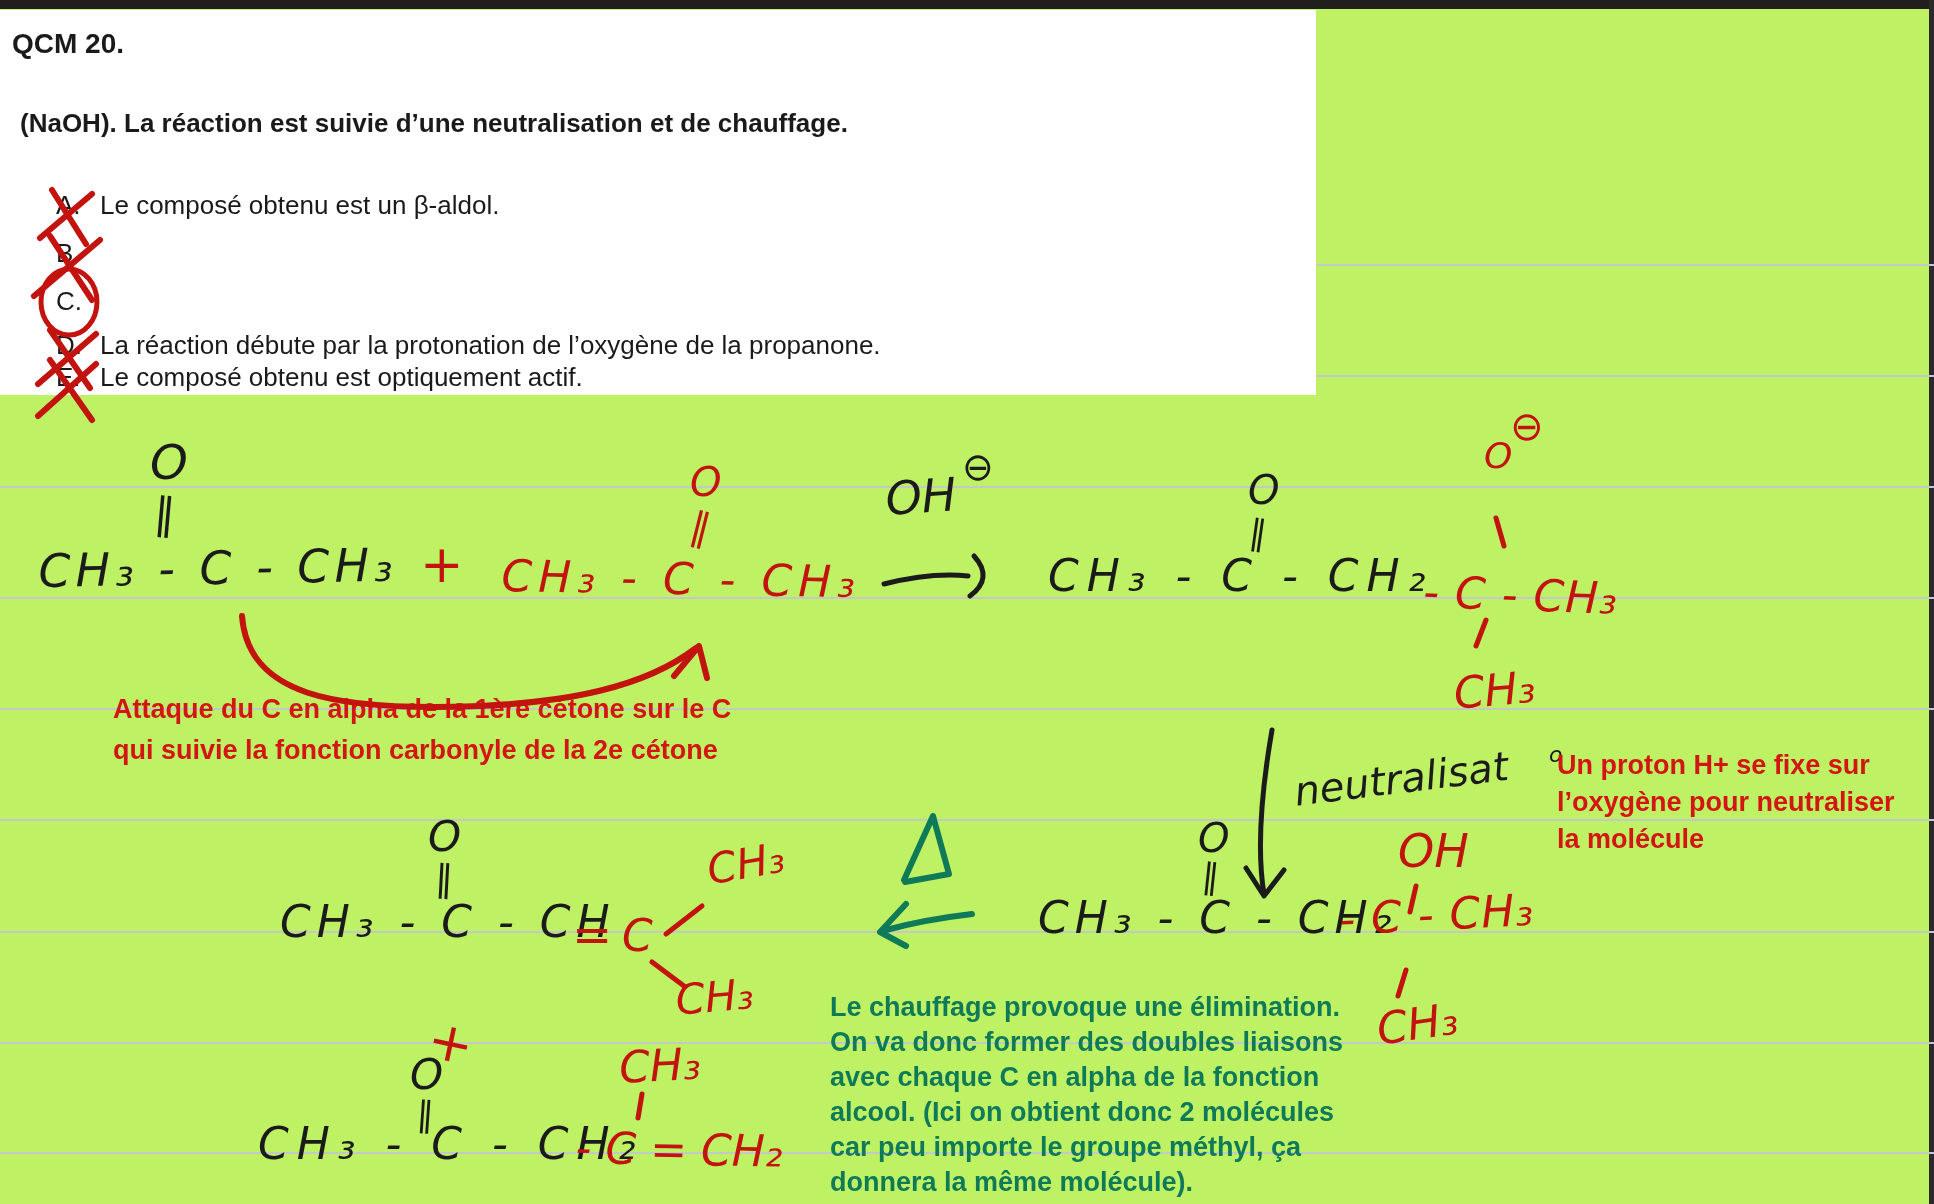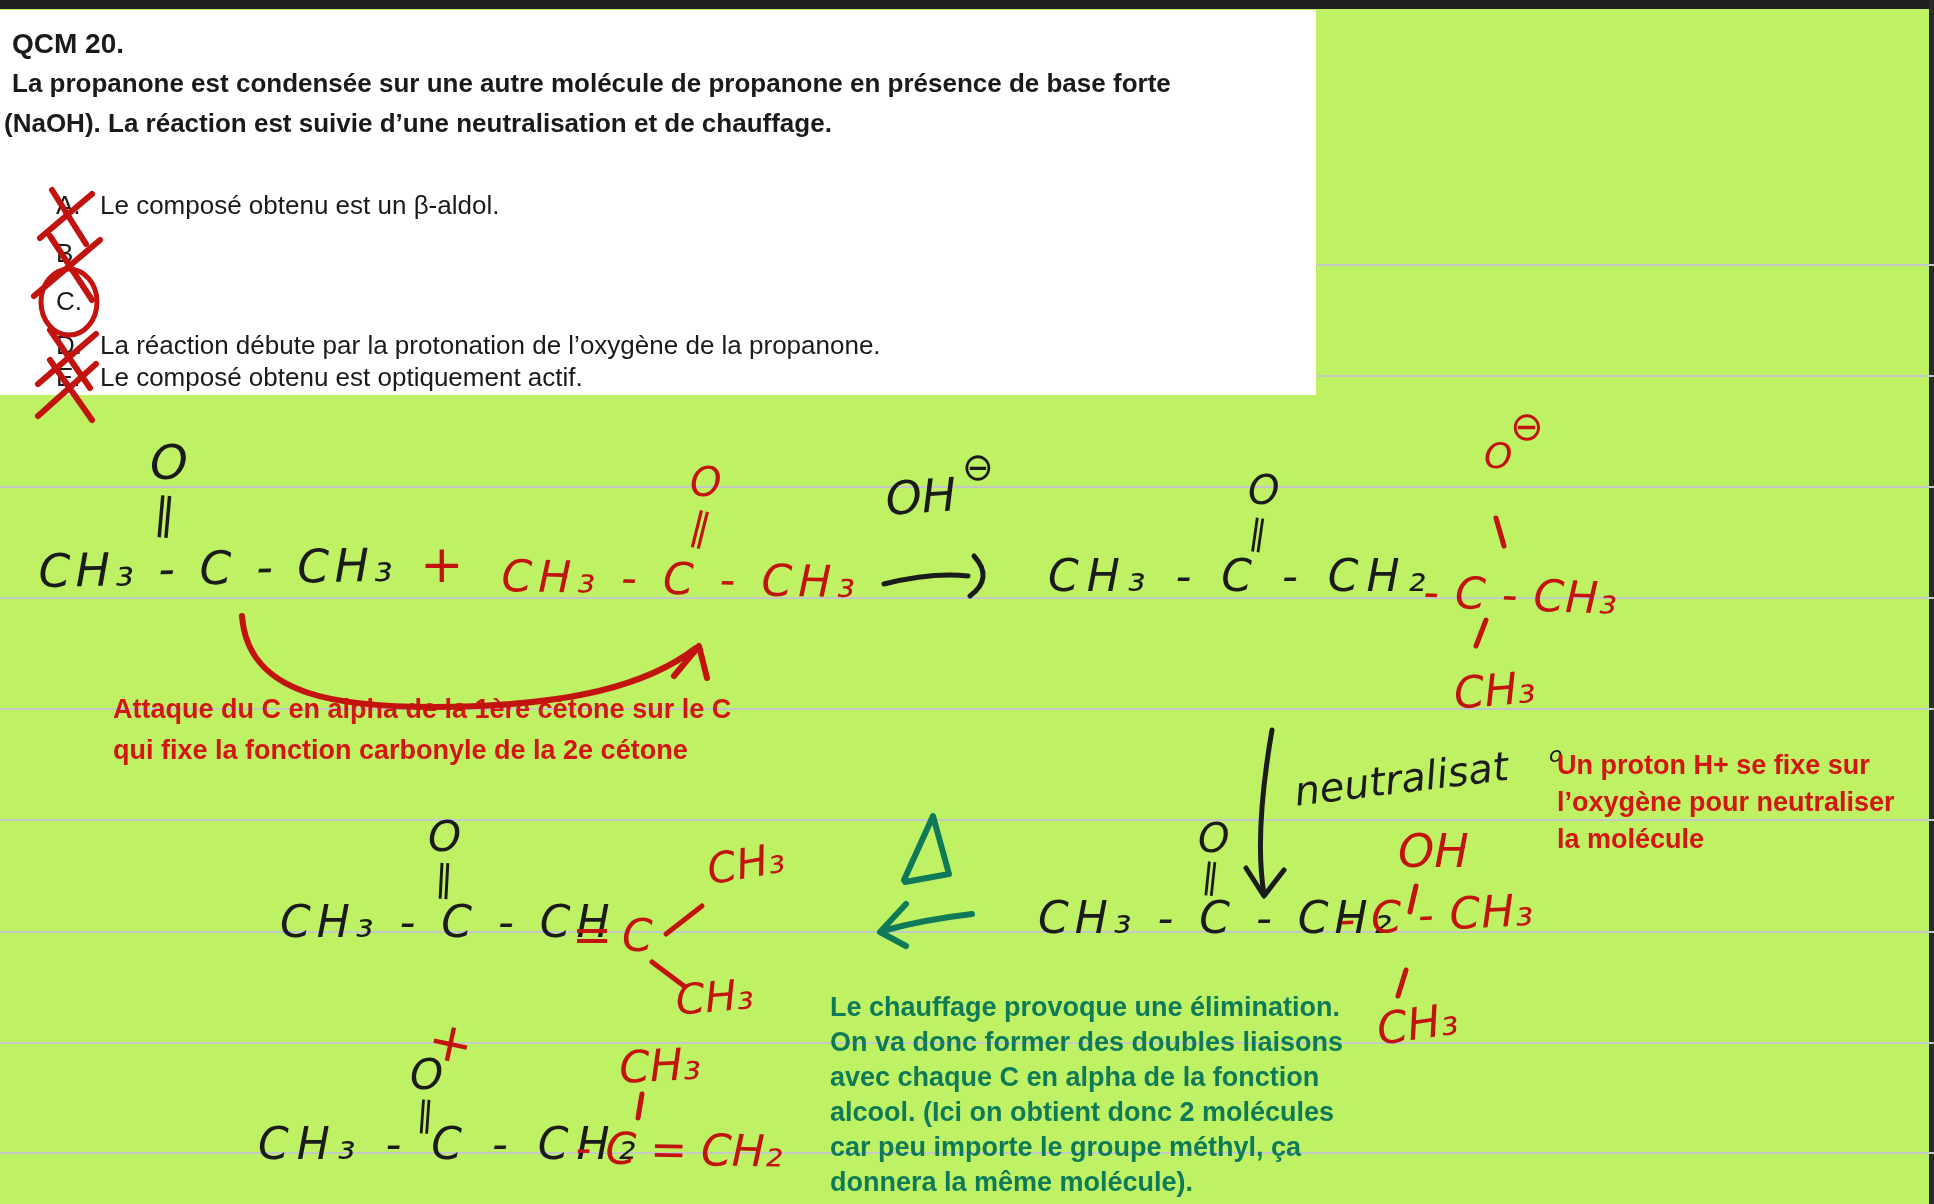--- a/index.html
+++ b/index.html
@@ -11,21 +11,21 @@
   .topbar{position:absolute;left:0;top:0;width:1934px;height:9px;background:#201f1d;}
   .rightbar{position:absolute;right:0;top:0;width:5px;height:1204px;background:#2b2a28;}
   .rule{position:absolute;left:0;width:1934px;height:2px;background:#c5c8c9;}
   
   .qcm{
     position:absolute;left:0;top:10px;width:1316px;height:385px;background:#ffffff;
     color:#1a1a1a;
   }
   .qcm-title{position:absolute;left:12px;top:18px;font-size:28px;font-weight:700;}
   .qcm-intro1{position:absolute;left:12px;top:58px;font-size:26px;font-weight:700;white-space:nowrap;}
-  .qcm-intro2{position:absolute;left:4px;top:98px;font-size:26px;font-weight:700;white-space:nowrap;}
+  .qcm-intro2{position:absolute;left:20px;top:98px;font-size:26px;font-weight:700;white-space:nowrap;}
   .opt{position:absolute;left:0;width:1316px;height:32px;font-size:26px;white-space:nowrap;}
   .opt .letter{position:absolute;left:56px;}
   .opt .otext{position:absolute;left:100px;}
   
   .hw{position:absolute;white-space:nowrap;line-height:1;
       font-family:"DejaVu Sans",sans-serif;font-style:italic;transform-origin:left top;}
   .pr{position:absolute;white-space:nowrap;line-height:1;
       font-family:"Liberation Sans",sans-serif;font-weight:700;transform-origin:left top;}
   #ink{position:absolute;left:0;top:0;pointer-events:none;}
 </style>
@@ -42,21 +42,20 @@
       <div class="rule" style="top: 597px;"></div>
       <div class="rule" style="top: 708px;"></div>
       <div class="rule" style="top: 819px;"></div>
       <div class="rule" style="top: 931px;"></div>
       <div class="rule" style="top: 1042px;"></div>
       <div class="rule" style="top: 1152px;"></div>
     </div>
 
   <div class="qcm">
     <div class="qcm-title">QCM 20.</div>
-    <div class="qcm-intro1">La propanone est condensée sur une autre molécule de propanone en présence de base forte</div>
     <div class="qcm-intro2">(NaOH). La réaction est suivie d’une neutralisation et de chauffage.</div>
 
     <div class="opt" style="top:180px">
       <span class="letter">A.</span>
       <span class="otext">Le composé obtenu est un β-aldol.</span>
     </div>
     <div class="opt" style="top:228px">
       <span class="letter">B.</span>
     </div>
     <div class="opt" style="top:276px">
@@ -104,21 +103,21 @@
       <span class="hw" style="left: 622px; top: 914px; font-size: 44px; color: rgb(195, 19, 15);">C</span>
       <span class="hw" style="left: 704px; top: 850px; font-size: 42px; color: rgb(195, 19, 15); transform: rotate(-10deg);">CH₃</span>
       <span class="hw" style="left: 674px; top: 980px; font-size: 42px; color: rgb(195, 19, 15); transform: rotate(-5deg);">CH₃</span>
       <span class="hw" style="left: 1338px; top: 898px; font-size: 44px; color: rgb(195, 19, 15); transform: rotate(-3deg); letter-spacing: 1px;">- C - CH₃</span>
       <span class="hw" style="left: 1398px; top: 828px; font-size: 46px; color: rgb(195, 19, 15);">OH</span>
       <span class="hw" style="left: 1374px; top: 1008px; font-size: 44px; color: rgb(195, 19, 15); transform: rotate(-8deg);">CH₃</span>
       <span class="hw" style="left: 434px; top: 1012px; font-size: 54px; color: rgb(195, 19, 15); transform: rotate(12deg);">+</span>
       <span class="hw" style="left: 618px; top: 1046px; font-size: 44px; color: rgb(195, 19, 15); transform: rotate(-3deg);">CH₃</span>
       <span class="hw" style="left: 576px; top: 1126px; font-size: 44px; color: rgb(195, 19, 15); transform: rotate(1deg); letter-spacing: 0px;">- C = CH₂</span>
       <span class="pr" style="left: 113px; top: 696px; font-size: 27px; color: rgb(211, 21, 19);">Attaque du C en alpha de la 1ère cétone sur le C</span>
-      <span class="pr" style="left: 113px; top: 737px; font-size: 27px; color: rgb(211, 21, 19);">qui fixe la fonction carbonyle de la 2e cétone</span>
+      <span class="pr" style="left: 113px; top: 737px; font-size: 27px; color: rgb(211, 21, 19);">qui suivie la fonction carbonyle de la 2e cétone</span>
       <span class="pr" style="left: 1557px; top: 752px; font-size: 27px; color: rgb(211, 21, 19);">Un proton H+ se fixe sur</span>
       <span class="pr" style="left: 1557px; top: 789px; font-size: 27px; color: rgb(211, 21, 19);">l’oxygène pour neutraliser</span>
       <span class="pr" style="left: 1557px; top: 826px; font-size: 27px; color: rgb(211, 21, 19);">la molécule</span>
       <span class="pr" style="left: 830px; top: 994px; font-size: 27px; color: rgb(14, 122, 88);">Le chauffage provoque une élimination.</span>
       <span class="pr" style="left: 830px; top: 1029px; font-size: 27px; color: rgb(14, 122, 88);">On va donc former des doubles liaisons</span>
       <span class="pr" style="left: 830px; top: 1064px; font-size: 27px; color: rgb(14, 122, 88);">avec chaque C en alpha de la fonction</span>
       <span class="pr" style="left: 830px; top: 1099px; font-size: 27px; color: rgb(14, 122, 88);">alcool. (Ici on obtient donc 2 molécules</span>
       <span class="pr" style="left: 830px; top: 1134px; font-size: 27px; color: rgb(14, 122, 88);">car peu importe le groupe méthyl, ça</span>
       <span class="pr" style="left: 830px; top: 1169px; font-size: 27px; color: rgb(14, 122, 88); text-align: right;">donnera la même molécule).</span>
     </div>

